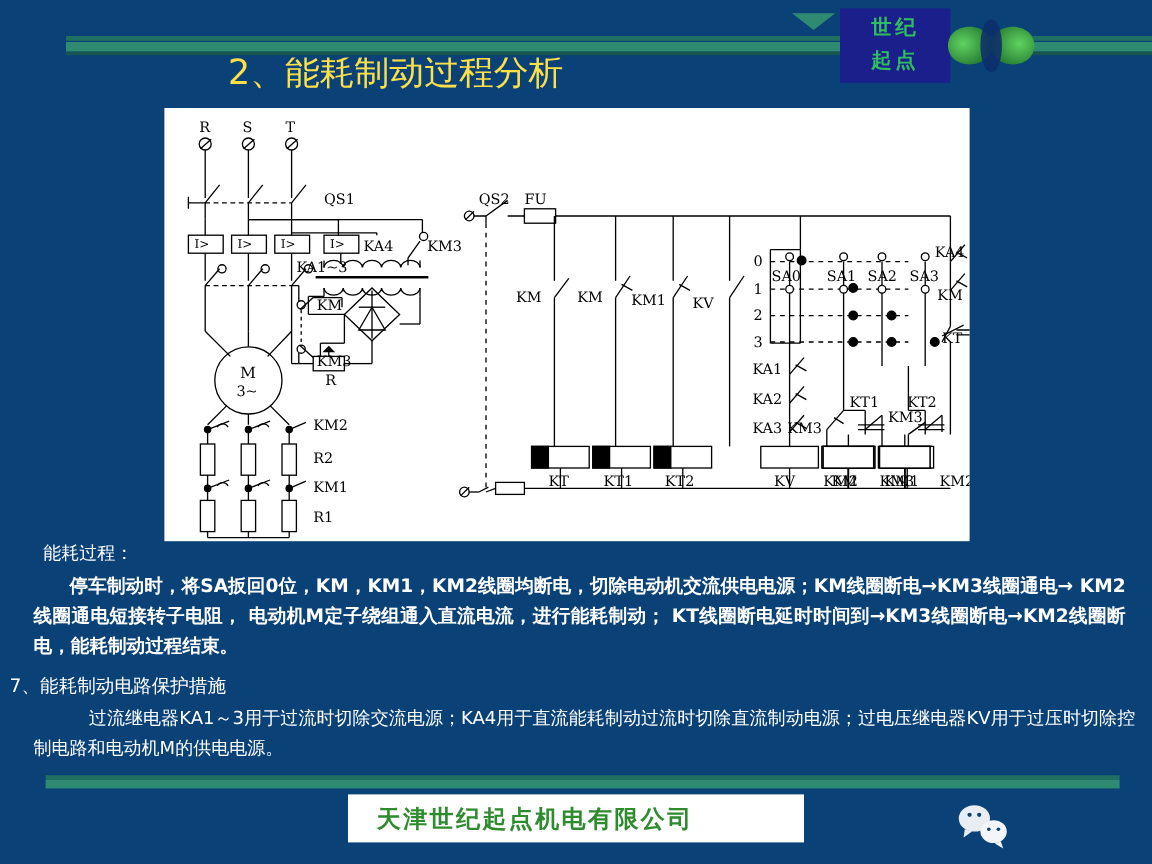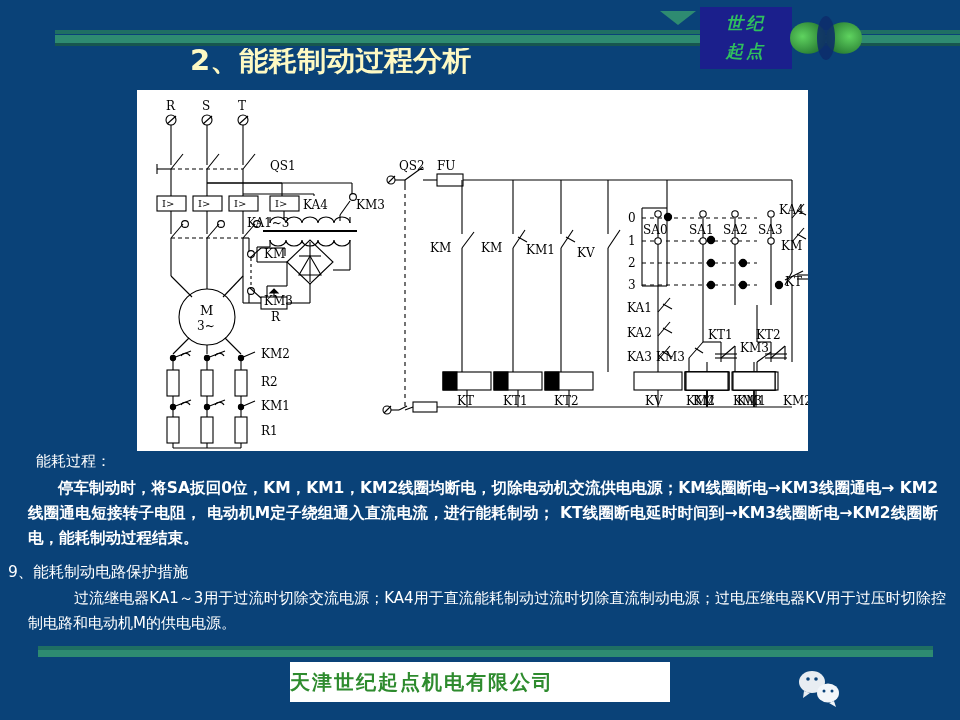--- a/index.html
+++ b/index.html
@@ -11,29 +11,29 @@
   }
   
   .hdr-bar-wrap { position:absolute; left:0; top:30px; width:960px; height:18px; }
   .hdr-bar-top { position:absolute; left:55px; top:0; width:905px; height:4px; background:#1f6f63; }
   .hdr-bar-mid { position:absolute; left:55px; top:5px; width:905px; height:8px; background:#2e8b71; }
   .hdr-bar-bot { position:absolute; left:55px; top:13px; width:905px; height:3px; background:#17564f; }
 
   .logo-box {
     position:absolute; left:700px; top:7px; width:92px; height:62px;
     background:#1b1f8c; display:flex; flex-direction:column;
-    align-items:center; justify-content:center; gap:8px;font-style:italic;
+    align-items:center; justify-content:center; gap:8px;
   }
   .logo-box span { color:#2fbf5e; font-size:17px; font-weight:bold; letter-spacing:3px;
                    font-family:"DejaVu Sans", sans-serif; line-height:1.15; }
   .logo-leaf { position:absolute; left:786px; top:11px; width:80px; height:54px; }
 
   .page-title {
     position:absolute; left:190px; top:48px; width:520px; height:40px;
-    color:#fef9c3; font-size:29px; font-weight:bold; overflow:hidden;
+    color:#fde047; font-size:29px; font-weight:normal; overflow:hidden;
     font-family:"DejaVu Sans", sans-serif; white-space:nowrap;
   }
   .page-title .clip { display:block; margin-top:-7px; }
 
   
   .diagram-panel {
     position:absolute; left:137px; top:90px; width:671px; height:361px;
     background:#ffffff;
   }
   .diagram-panel svg { display:block; }
@@ -53,21 +53,21 @@
   .ftr-bar-top { position:absolute; left:38px; top:0; width:895px; height:4px; background:#1f6f63; }
   .ftr-bar-mid { position:absolute; left:38px; top:4px; width:895px; height:7px; background:#2e8b71; }
   .ftr-tri { position:absolute; left:660px; top:11px; width:0; height:0;
              border-left:18px solid transparent; border-right:18px solid transparent;
              border-top:14px solid #2e8b71; }
   .ftr-plate {
     position:absolute; left:290px; top:662px; width:380px; height:40px;
     background:#ffffff; display:flex; align-items:center;
   }
   .ftr-plate span { color:#2e8b2e; font-size:20px; font-weight:bold; letter-spacing:2px;
-                    font-family:"DejaVu Sans", sans-serif; }
+                    margin-left:24px; font-family:"DejaVu Sans", sans-serif; }
   .wechat { position:absolute; left:790px; top:665px; width:60px; height:45px; }
 </style>
 </head>
 <body>
 
 <div class="hdr-bar-wrap">
   <div class="hdr-bar-top"></div>
   <div class="hdr-bar-mid"></div>
   <div class="hdr-bar-bot"></div>
 </div>
@@ -487,21 +487,21 @@
   </g>
   <g font-family="DejaVu Serif, serif" font-size="12" fill="#000">
     <text x="549" y="315">KM2</text>
     <text x="596" y="315">KM3</text>
   </g>
 </svg>
 
 <div class="body-text">
   <div class="t-lead">能耗过程：</div>
   <div class="para1">停车制动时，将SA扳回0位，KM，KM1，KM2线圈均断电，切除电动机交流供电电源；KM线圈断电→KM3线圈通电→ KM2线圈通电短接转子电阻， 电动机M定子绕组通入直流电流，进行能耗制动； KT线圈断电延时时间到→KM3线圈断电→KM2线圈断电，能耗制动过程结束。</div>
-  <div class="t-sec">9、能耗制动电路保护措施</div>
+  <div class="t-sec">7、能耗制动电路保护措施</div>
   <div class="para2">过流继电器KA1～3用于过流时切除交流电源；KA4用于直流能耗制动过流时切除直流制动电源；过电压继电器KV用于过压时切除控制电路和电动机M的供电电源。</div>
 </div>
 
 <div class="ftr-bar-wrap">
   <div class="ftr-bar-top"></div>
   <div class="ftr-bar-mid"></div>
 </div>
 <div class="ftr-tri"></div>
 <div class="ftr-plate">
   <span>天津世纪起点机电有限公司</span>

